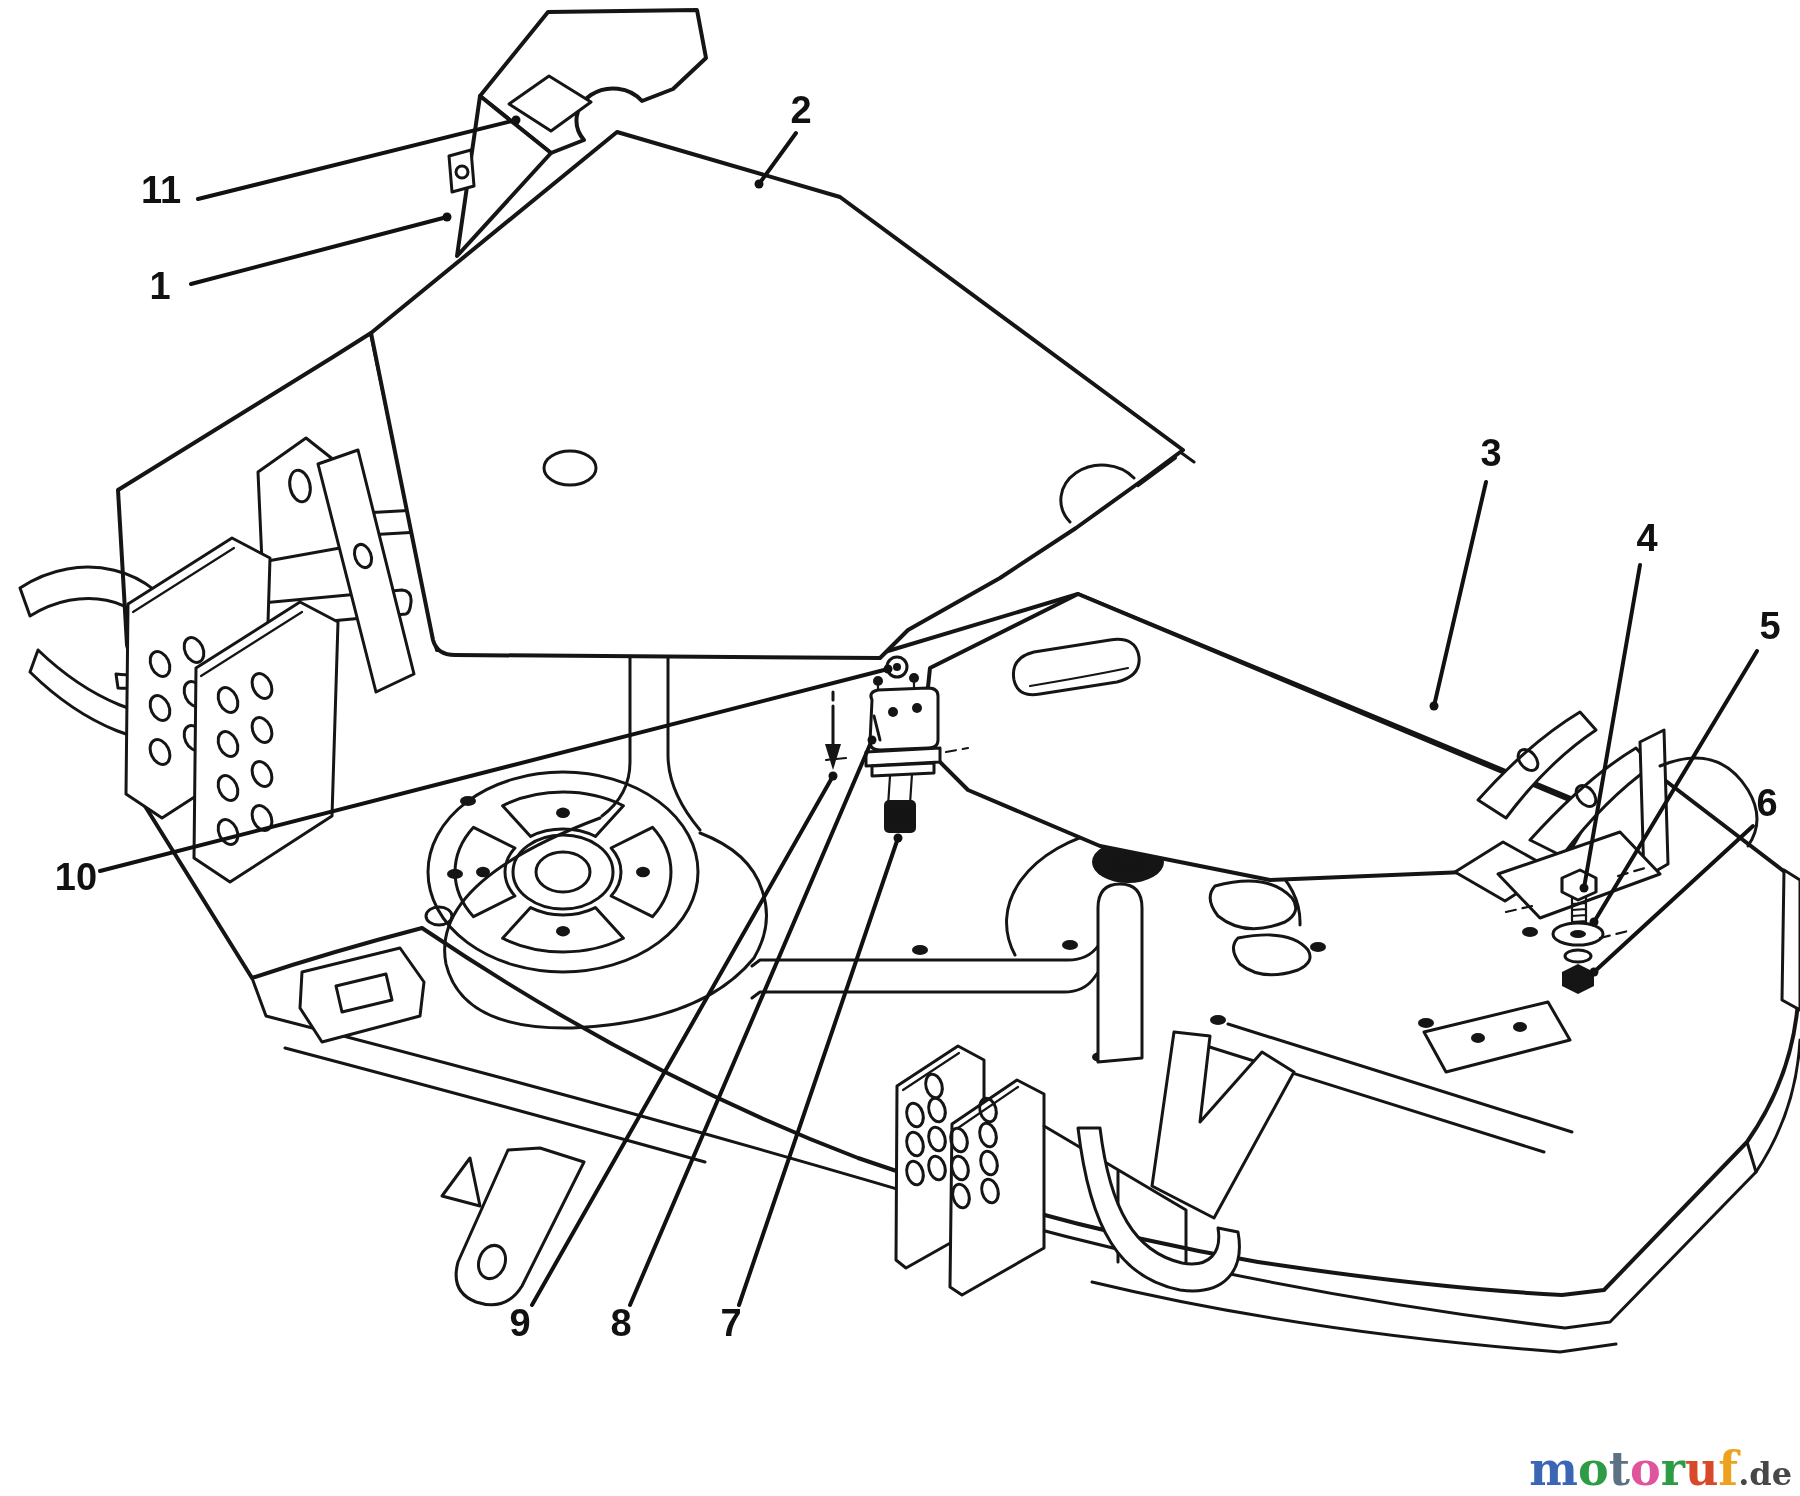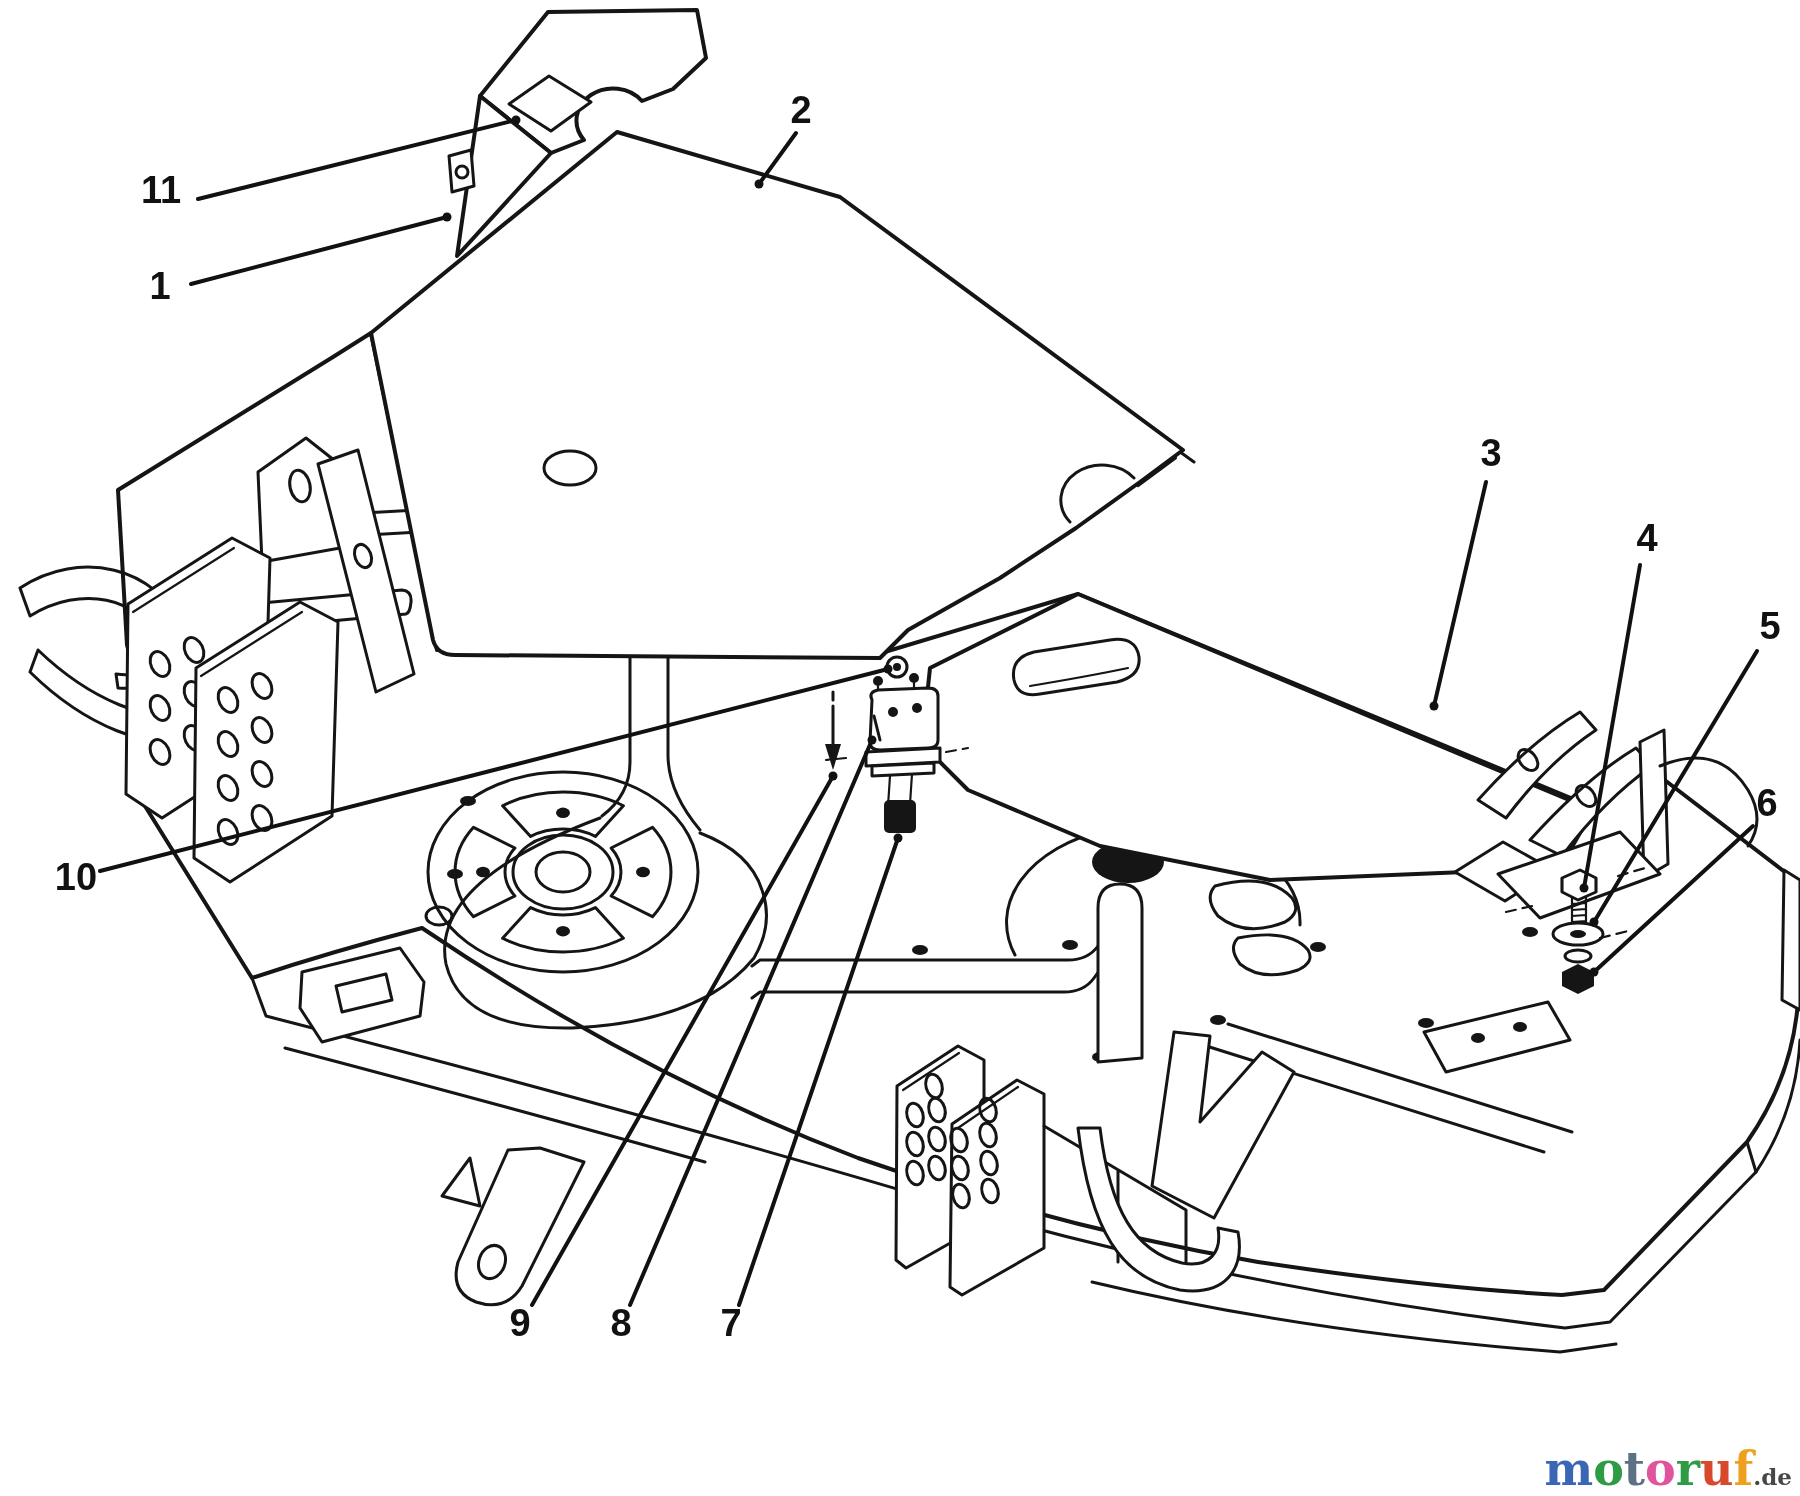--- a/index.html
+++ b/index.html
@@ -12,21 +12,21 @@
   .lineart .dk{fill:#151515;stroke:none;}
   .lineart .thick{stroke-width:4;}
   .lineart .thin{stroke-width:2.2;}
   .callouts line{stroke:#111;stroke-width:4;stroke-linecap:round;}
   .callouts circle{fill:#111;}
   .callouts text{font-family:"Liberation Sans",sans-serif;font-weight:bold;font-size:38px;fill:#111;
       text-anchor:middle;}
   .logo{position:absolute;right:8px;bottom:4px;font-family:"DejaVu Serif","Liberation Serif",serif;
         font-weight:bold;line-height:1;white-space:nowrap;}
   .logo .word span{font-size:46px;}
-  .logo .tld{font-size:23px;font-weight:bold;}
+  .logo .tld{font-size:32px;font-weight:bold;}
 </style>
 </head>
 <body>
 
 <div class="stage">
 <svg width="1800" height="1496" viewBox="0 0 1800 1496">
 
   <g class="lineart">
     <path class="wh thick" d="M 333,357 L 118,490 L 127,645 L 143,705 L 140,798 L 252,978
       Q 330,952 422,928 Q 640,1075 858,1158 Q 1060,1228 1258,1262 Q 1430,1288 1562,1295

